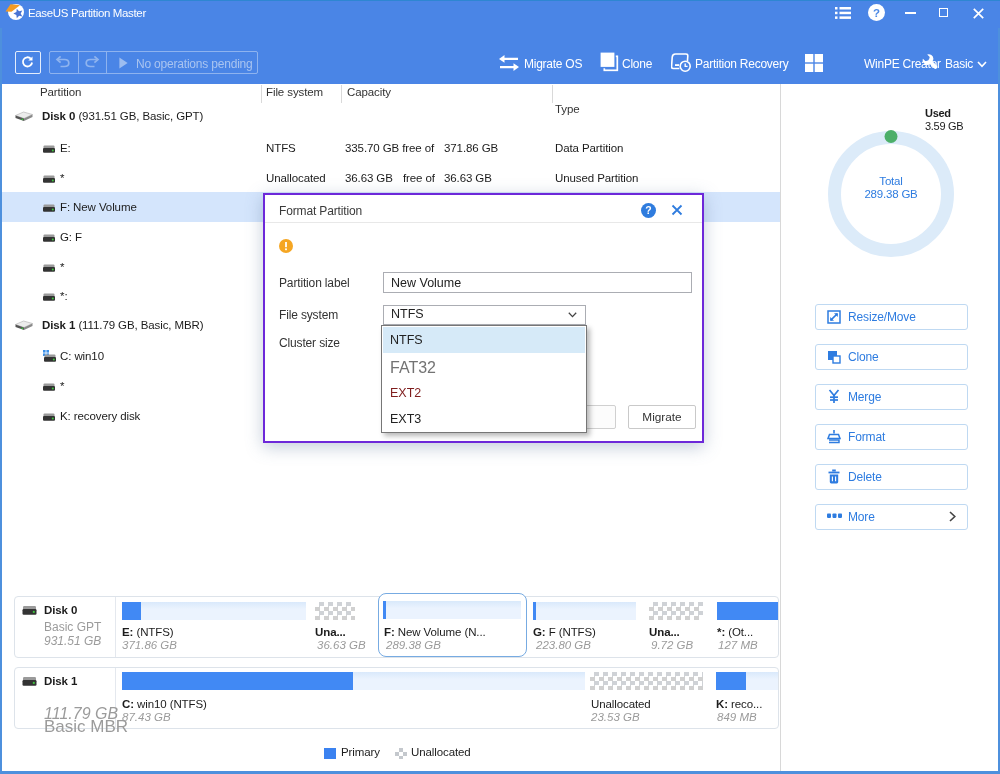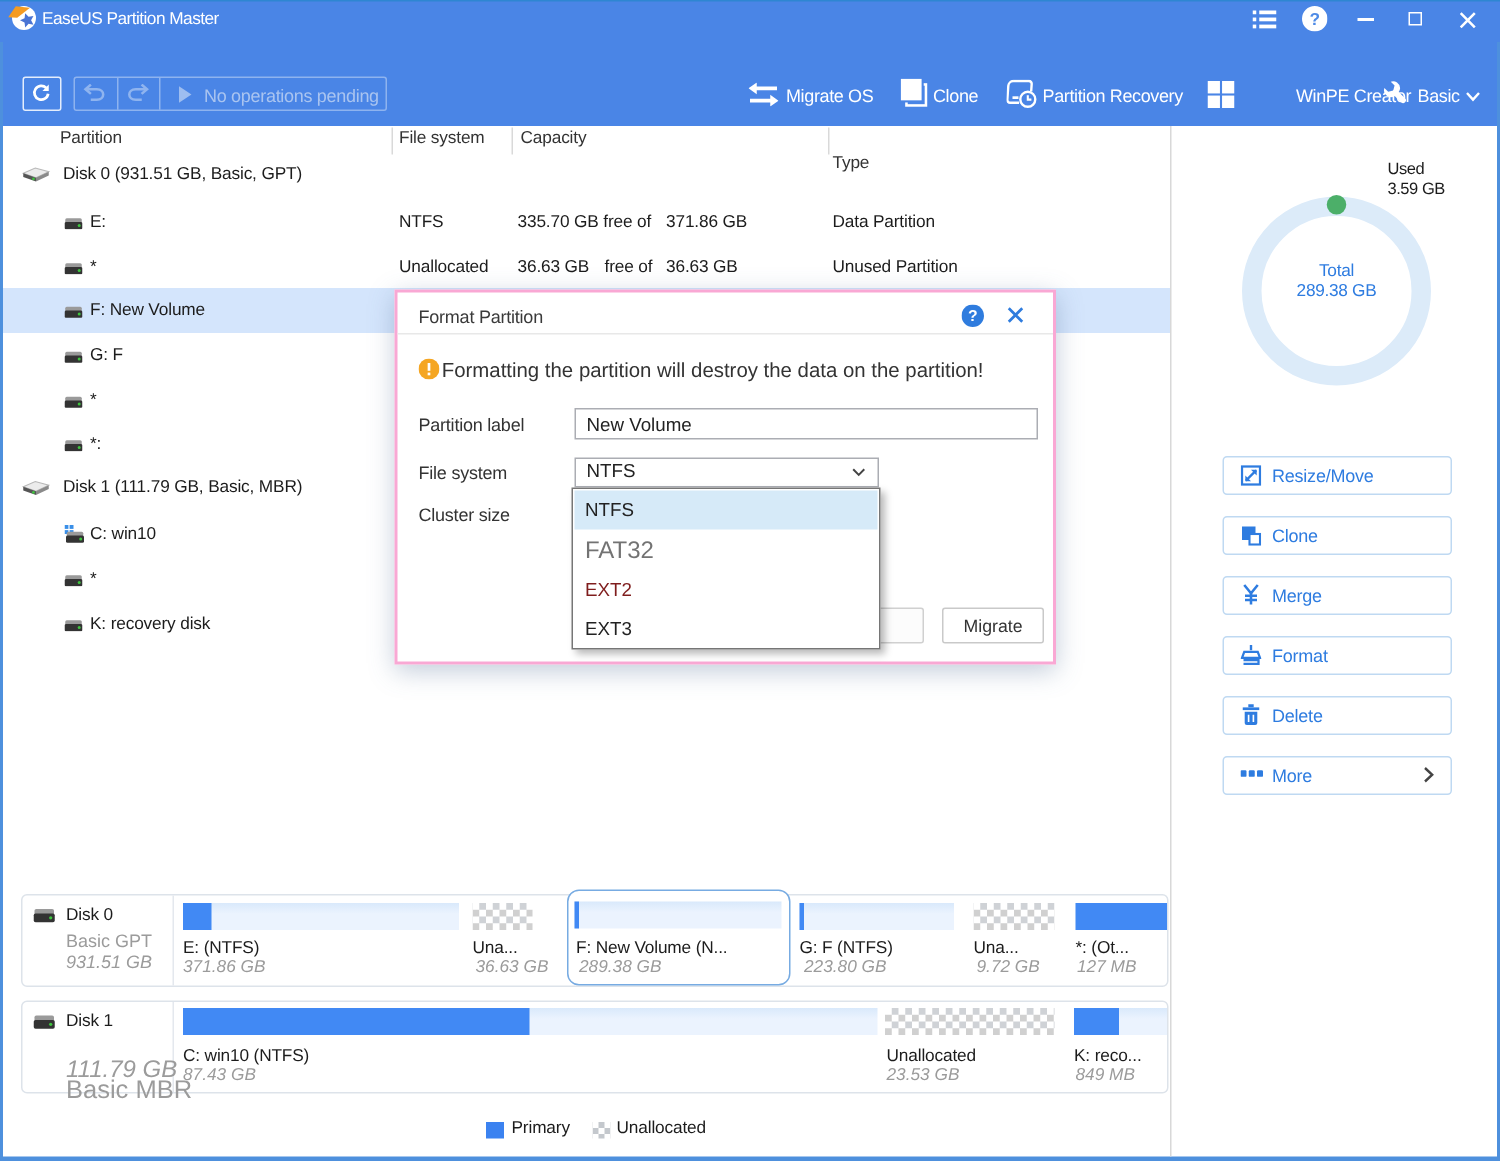--- a/index.html
+++ b/index.html
@@ -9,21 +9,21 @@
 .titlebar{left:0;top:0;width:1000px;height:28px;background:#4a85e6;border-top:1px solid #2e86d2;box-sizing:border-box}
 .toolbar{left:0;top:28px;width:1000px;height:56px;background:#4a85e6}
 .wb{background:#4e90dd}
 .tbbtn{box-sizing:border-box;border:1px solid rgba(255,255,255,.85);border-radius:2px}
 .tbgrp{box-sizing:border-box;border:1px solid rgba(255,255,255,.38);border-radius:2px}
 .wt{color:#fff;font-size:12px;letter-spacing:-0.25px;white-space:nowrap}
 .dim{color:#a9c4f0;font-size:12px;letter-spacing:-0.2px;white-space:nowrap}
 .tx{font-size:11.5px;letter-spacing:-0.1px;color:#1c1c1c;white-space:nowrap}
 .gi{font-size:11.5px;color:#9b9b9b;font-style:italic;white-space:nowrap}
 .gr{font-size:11.5px;color:#9b9b9b;white-space:nowrap}
-.bold{font-weight:normal}
+.bold{font-weight:bold}
 .hl{background:#d4e5fc}
 .checker{background-color:#fff;background-image:conic-gradient(#cfd2d6 25%,#fff 0 50%,#d0d0d0 0 75%,#fff 0);background-size:9px 9px}
 .lbar{background:linear-gradient(180deg,#d9e9fb,#ebf3fe 40%)}
 .fbar{background:#4189f4}
 .mapbox{box-sizing:border-box;border:1px solid #dde3ea;border-radius:4px;background:#fff}
 .sbtn{box-sizing:border-box;border:1px solid #bfd9f2;border-radius:3px;background:#fff}
 .sbtxt{color:#2e7ce0;font-size:12px;letter-spacing:-0.15px}
 .blue{color:#2e7ce0}
 .vline{background:#d9d9d9;width:1px}
 </style>
@@ -365,36 +365,35 @@
         <rect x="0" y="0.5" width="4" height="4.4" rx="0.8"></rect>
         <rect x="5.5" y="0.5" width="4" height="4.4" rx="0.8"></rect>
         <rect x="11" y="0.5" width="4" height="4.4" rx="0.8"></rect>
       </g>
   </svg>
   <div class="abs sbtxt" style="left:848px;top:510px">More</div>
   <svg class="abs" style="left:949px;top:511px" width="7" height="11" viewBox="0 0 7 11">
     <path d="M1 1 L5.8 5.5 L1 10" fill="none" stroke="#444" stroke-width="1.6"></path>
   </svg>
 
-  <div class="abs" style="left:263px;top:193px;width:441px;height:250px;background:#fff;border:2px solid #f9a8d4;box-sizing:border-box;box-shadow:0 4px 16px rgba(80,110,150,.35);z-index:10">
+  <div class="abs" style="left:263px;top:193px;width:441px;height:250px;background:#fff;border:2px solid #6d28d9;box-sizing:border-box;box-shadow:0 4px 16px rgba(80,110,150,.35);z-index:10">
     <div class="abs" style="left:14px;top:9px;font-size:12px;letter-spacing:-0.15px;color:#3a3a3a">Format Partition</div>
     <svg class="abs" style="left:376px;top:8px" width="15" height="15" viewBox="0 0 15 15">
       <circle cx="7.5" cy="7.5" r="7.5" fill="#2f7cde"></circle>
       <text x="7.5" y="11.2" text-anchor="middle" font-family="Liberation Sans" font-size="10.5" font-weight="bold" fill="#fff">?</text>
     </svg>
     <svg class="abs" style="left:406px;top:9px" width="12" height="12" viewBox="0 0 12 12">
       <path d="M1.5 1.5 L10.5 10.5 M10.5 1.5 L1.5 10.5" stroke="#2f7cde" stroke-width="1.8"></path>
     </svg>
     <div class="abs" style="left:0;top:27px;width:437px;height:1px;background:#e8e8e8"></div>
     <svg class="abs" style="left:14px;top:44px" width="14" height="14" viewBox="0 0 14 14">
       <circle cx="7" cy="7" r="7" fill="#f5a623"></circle>
       <rect x="6.1" y="3" width="1.8" height="5.2" fill="#fff"></rect>
       <rect x="6.1" y="9.4" width="1.8" height="1.8" fill="#fff"></rect>
     </svg>
-    <div class="abs" style="left:29.5px;top:44px;font-size:13.6px;color:#333;white-space:nowrap">Formatting the partition will destroy the data on the partition!</div>
     <div class="abs" style="left:14px;top:81px;font-size:12px;letter-spacing:-0.15px;color:#333">Partition label</div>
     <div class="abs" style="left:118px;top:77px;width:309px;height:21px;border:1px solid #abadb3;box-sizing:border-box"></div>
     <div class="abs" style="left:126px;top:81px;font-size:12.5px;color:#222">New Volume</div>
     <div class="abs" style="left:14px;top:113px;font-size:12px;letter-spacing:-0.15px;color:#333">File system</div>
     <div class="abs" style="left:118px;top:110px;width:203px;height:20px;border:1px solid #abadb3;box-sizing:border-box"></div>
     <div class="abs" style="left:126px;top:112px;font-size:12.5px;color:#222">NTFS</div>
     <svg class="abs" style="left:303px;top:117px" width="9" height="6" viewBox="0 0 9 6">
       <path d="M0.8 0.8 L4.5 4.6 L8.2 0.8" fill="none" stroke="#444" stroke-width="1.3"></path>
     </svg>
     <div class="abs" style="left:14px;top:141px;font-size:12px;letter-spacing:-0.15px;color:#333">Cluster size</div>

